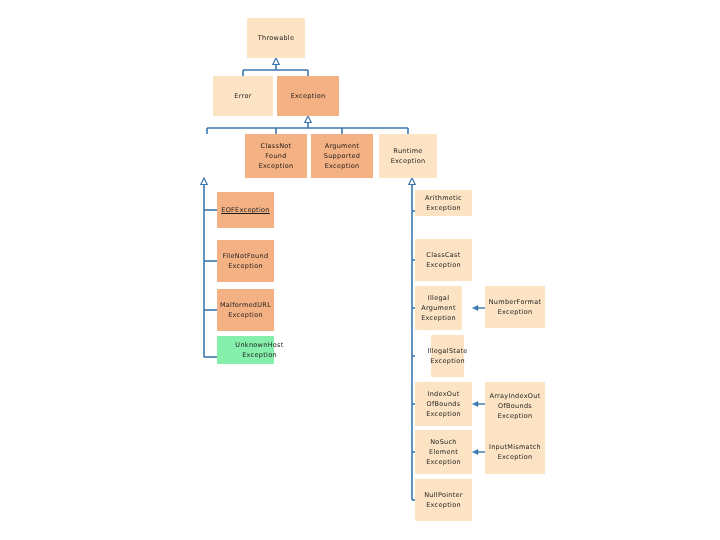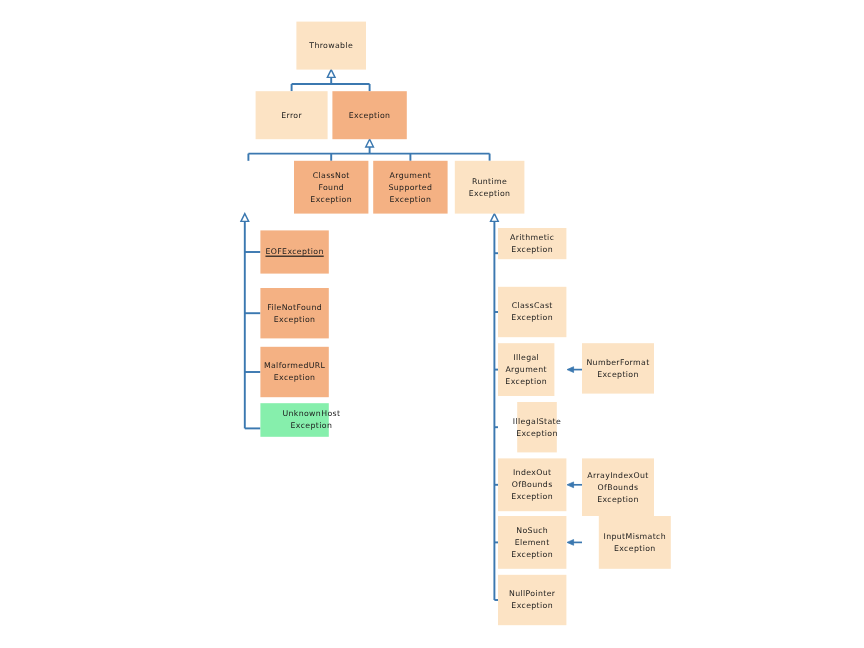--- a/index.html
+++ b/index.html
@@ -117,15 +117,15 @@
     <div class="node" style="left: 415px; top: 430px; width: 57px; height: 44px; background: rgb(252, 227, 196); color: rgb(28, 28, 28);">NoSuch
 Element
 Exception</div>
     <div class="node" style="left: 415px; top: 479px; width: 57px; height: 42px; background: rgb(252, 227, 196); color: rgb(28, 28, 28);">NullPointer
 Exception</div>
     <div class="node" style="left: 485px; top: 286px; width: 60px; height: 42px; background: rgb(252, 227, 196); color: rgb(28, 28, 28);">NumberFormat
 Exception</div>
     <div class="node" style="left: 485px; top: 382px; width: 60px; height: 48px; background: rgb(252, 227, 196); color: rgb(28, 28, 28);">ArrayIndexOut
 OfBounds
 Exception</div>
-    <div class="node" style="left: 485px; top: 430px; width: 60px; height: 44px; background: rgb(252, 227, 196); color: rgb(28, 28, 28); margin-left: 14px;">InputMismatch
+    <div class="node" style="left: 485px; top: 430px; width: 60px; height: 44px; background: rgb(252, 227, 196); color: rgb(28, 28, 28);">InputMismatch
 Exception</div>
   </div>
 
 </body></html>

